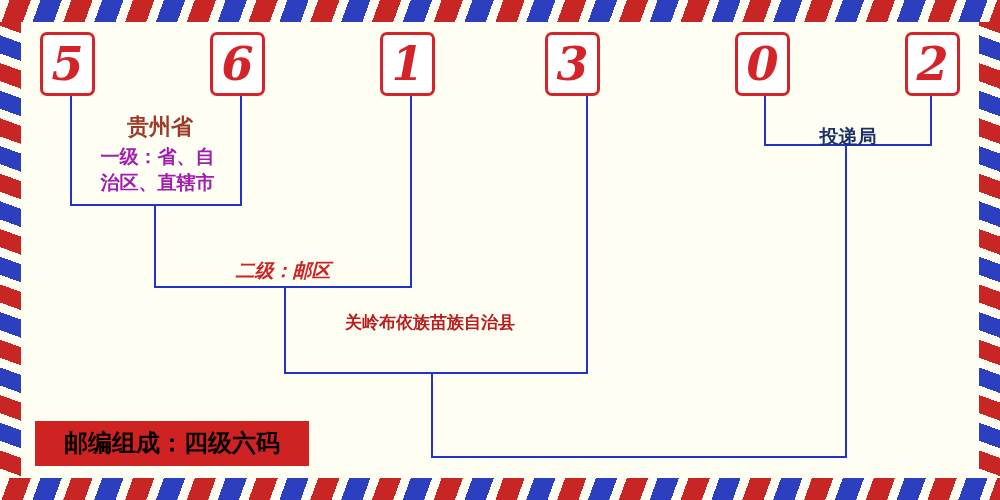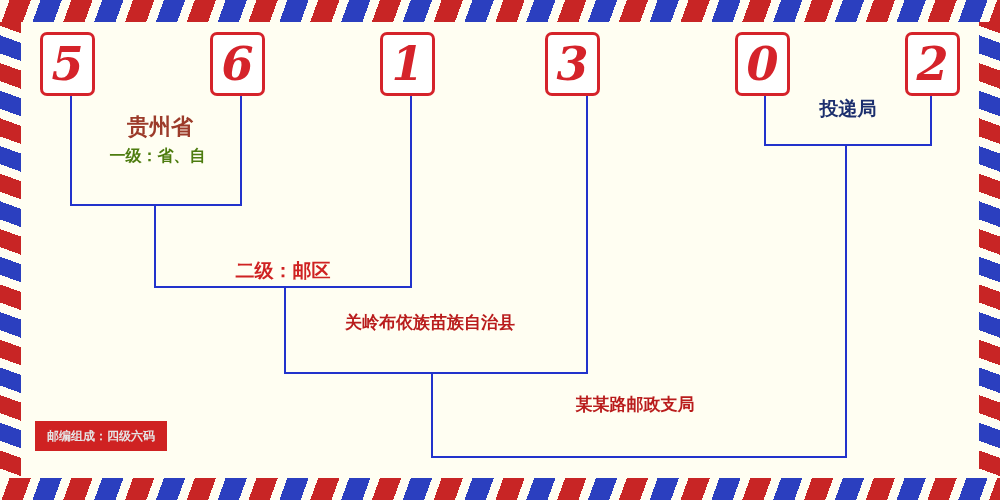--- a/index.html
+++ b/index.html
@@ -40,28 +40,28 @@
   }
 
   
   .line { position:absolute; background:#2233cc; }
 
   
   .lbl { position:absolute; text-align:center; }
   .name-brown { color:#9c3b2a; font-weight:bold; font-size:22px; }
   .name-maroon { color:#b91c1c; font-weight:bold; font-size:17px; }
   .name-navy { color:#1c2f6e; font-weight:bold; font-size:19px; }
-  .desc-blue { color:#4d7c0f; font-weight:bold; font-size:16px; line-height:26px; }
-  .desc-red { color:#cf2222; font-weight:bold; font-size:19px; }
+  .desc-blue { color:#a21caf; font-weight:bold; font-size:19px; line-height:26px; }
+  .desc-red { color:#cf2222; font-weight:bold; font-size:19px;font-style:italic; }
 
   .footer-badge {
     position:absolute; left:35px; top:421px;
-    background:#cf2222; color:#e5e5e5;
-    font-size:12px; font-weight:bold;
-    padding:8px 12px; line-height:1.2;
+    background:#cf2222; color:#000000;
+    font-size:24px; font-weight:bold;
+    padding:8px 29px; line-height:1.2;
   }
 </style>
 </head>
 <body>
 
 <div class="canvas">
 
   <div class="strip strip-top"></div>
   <div class="strip strip-bottom"></div>
   <div class="strip strip-left"></div>
@@ -102,25 +102,25 @@
   <div class="line" style="left:431px; top:456px; width:416px; height:2px;"></div>
   <div class="line" style="left:845px; top:144px; width:2px;  height:314px;"></div>
 
   <div class="line" style="left:764px; top:96px;  width:2px;  height:50px;"></div>
   <div class="line" style="left:764px; top:144px; width:168px; height:2px;"></div>
   <div class="line" style="left:930px; top:96px;  width:2px;  height:50px;"></div>
 
   <div class="lbl name-brown" style="left:90px; top:112px; width:140px;">贵州省</div>
   <div class="lbl desc-blue" style="left:75px; top:143px; width:165px;">
     <div>一级：省、自</div>
+    <div>治区、直辖市</div>
   </div>
 
   <div class="lbl desc-red" style="left:208px; top:258px; width:150px;">二级：邮区</div>
 
   <div class="lbl name-maroon" style="left:300px; top:311px; width:260px;">关岭布依族苗族自治县</div>
 
-  <div class="lbl name-maroon" style="left:520px; top:393px; width:230px;">某某路邮政支局</div>
 
-  <div class="lbl name-navy" style="left:778px; top:96px; width:140px;">投递局</div>
+  <div class="lbl name-navy" style="left:778px; top:124px; width:140px;">投递局</div>
 
   <div class="footer-badge">邮编组成：四级六码</div>
 
 </div>
 
 </body></html>

